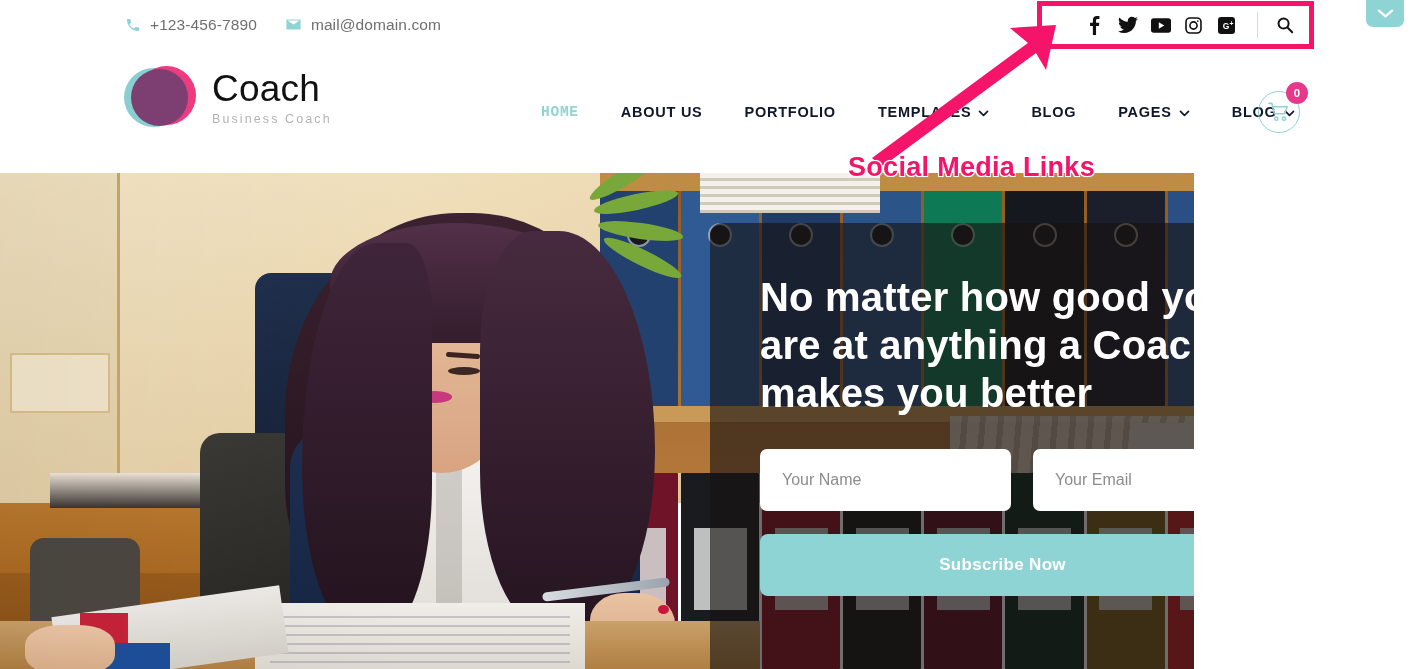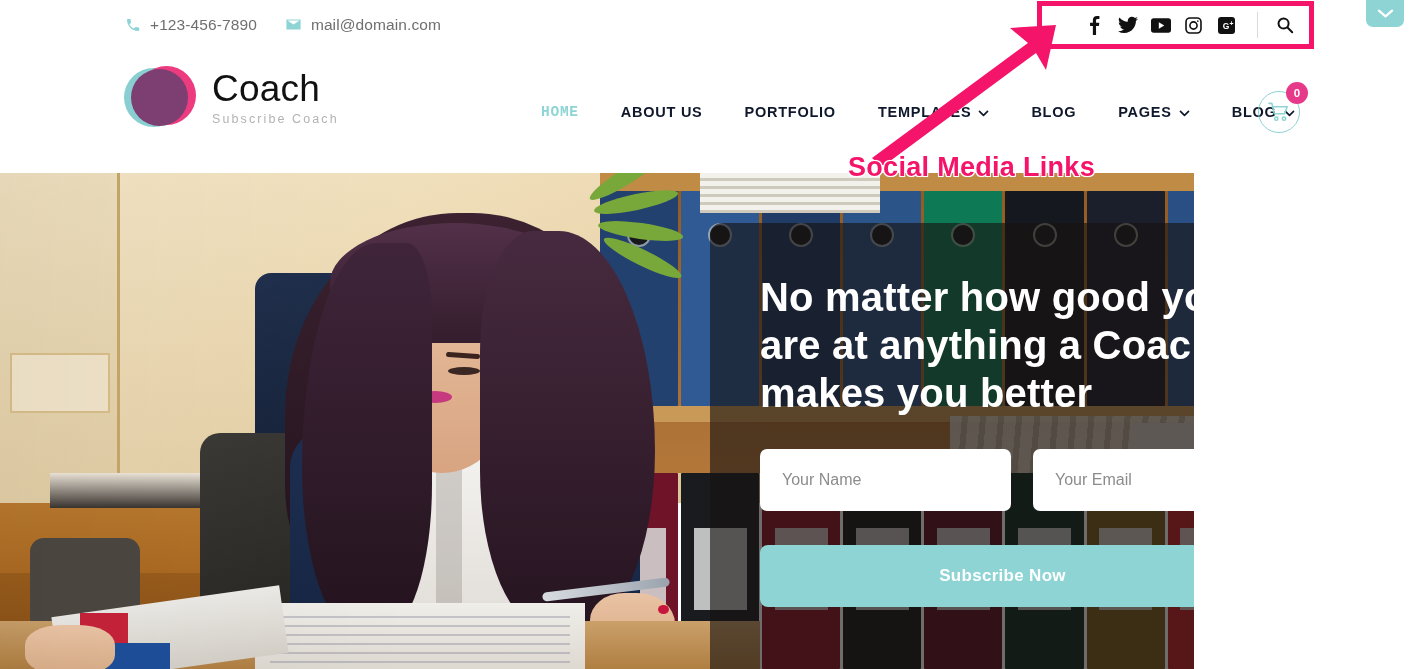--- a/index.html
+++ b/index.html
@@ -177,21 +177,21 @@
     position:absolute; left:760px; top:100px; width:500px;
     font-size:40px; font-weight:700; color:#ffffff; line-height:1.2; letter-spacing:.2px;
   }
   .form-row { position:absolute; left:760px; top:276px; width:485px; display:flex; gap:22px; }
   .form-input {
     flex:1; height:62px; background:#ffffff; border:none; border-radius:7px;
     padding:0 22px; font-size:16px; color:#4b4b4b; font-family:"Liberation Sans", sans-serif;
   }
   .form-input::placeholder { color:#8c8c8c; }
   .subscribe-btn {
-    position:absolute; left:760px; top:372px; width:485px; height:62px;
+    position:absolute; left:760px; top:361px; width:485px; height:62px;
     background:#8ed4d4; border:none; border-radius:8px; color:#ffffff;
     font-size:17px; font-weight:700; letter-spacing:.3px; font-family:"Liberation Sans", sans-serif;
   }
 </style>
 </head>
 <body>
 
 <div id="page">
 
   <div class="topbar">
@@ -271,21 +271,21 @@
   <div class="header">
 
     <a class="brand">
       <span class="logo-mark">
         <span class="c-teal"></span>
         <span class="c-pink"></span>
         <span class="c-purple"></span>
       </span>
       <span class="brand-text">
         <span class="brand-name">Coach</span>
-        <span class="brand-tag">Subscribe Coach</span>
+        <span class="brand-tag">Business Coach</span>
       </span>
     </a>
 
     <nav class="nav">
       <a class="nav-item active">
         <span>HOME</span>
       </a>
       <a class="nav-item">
         <span>ABOUT US</span>
       </a>

